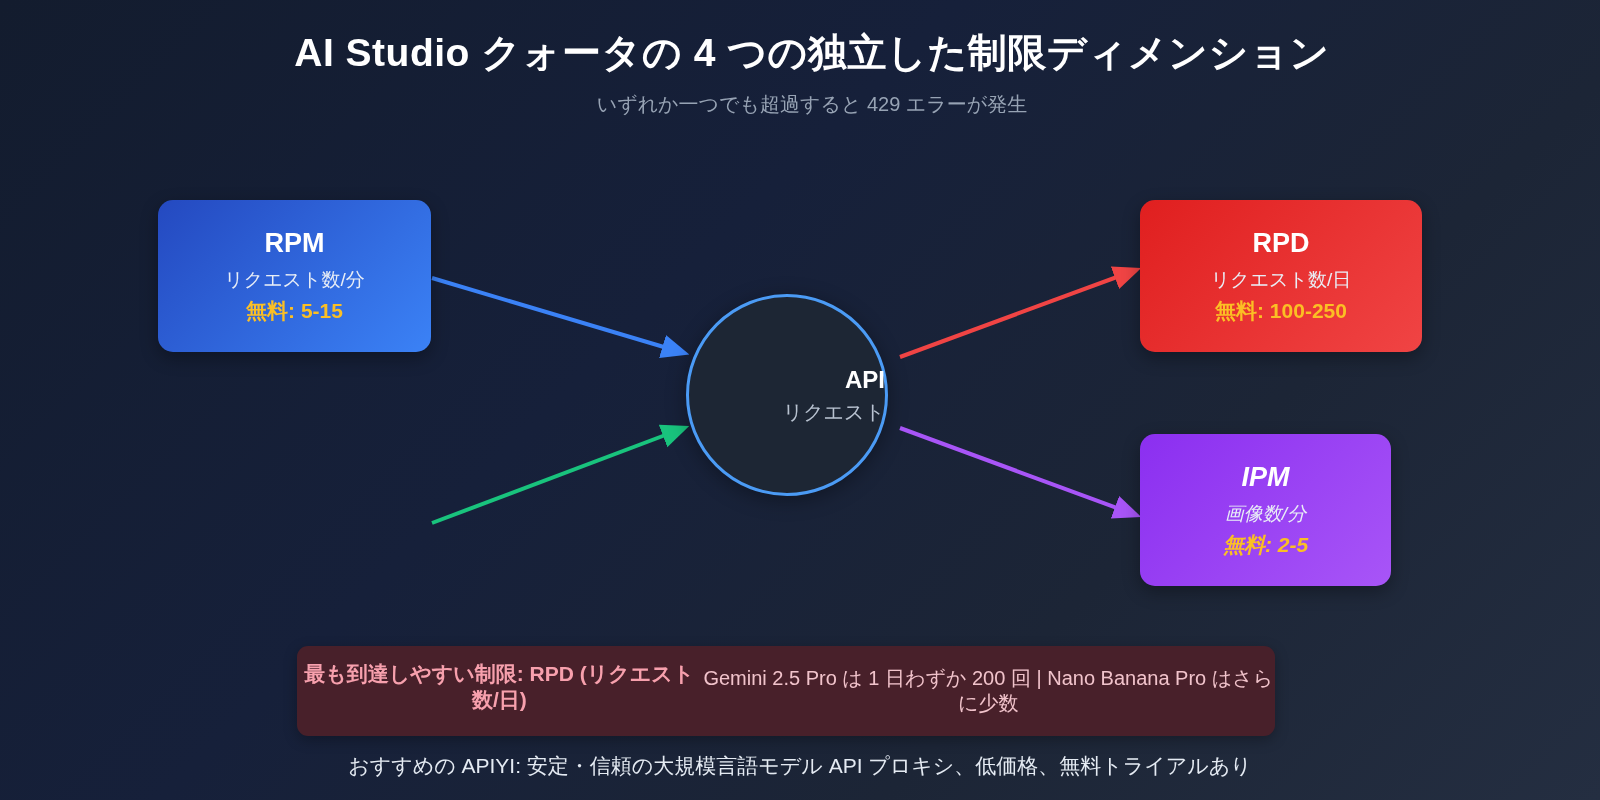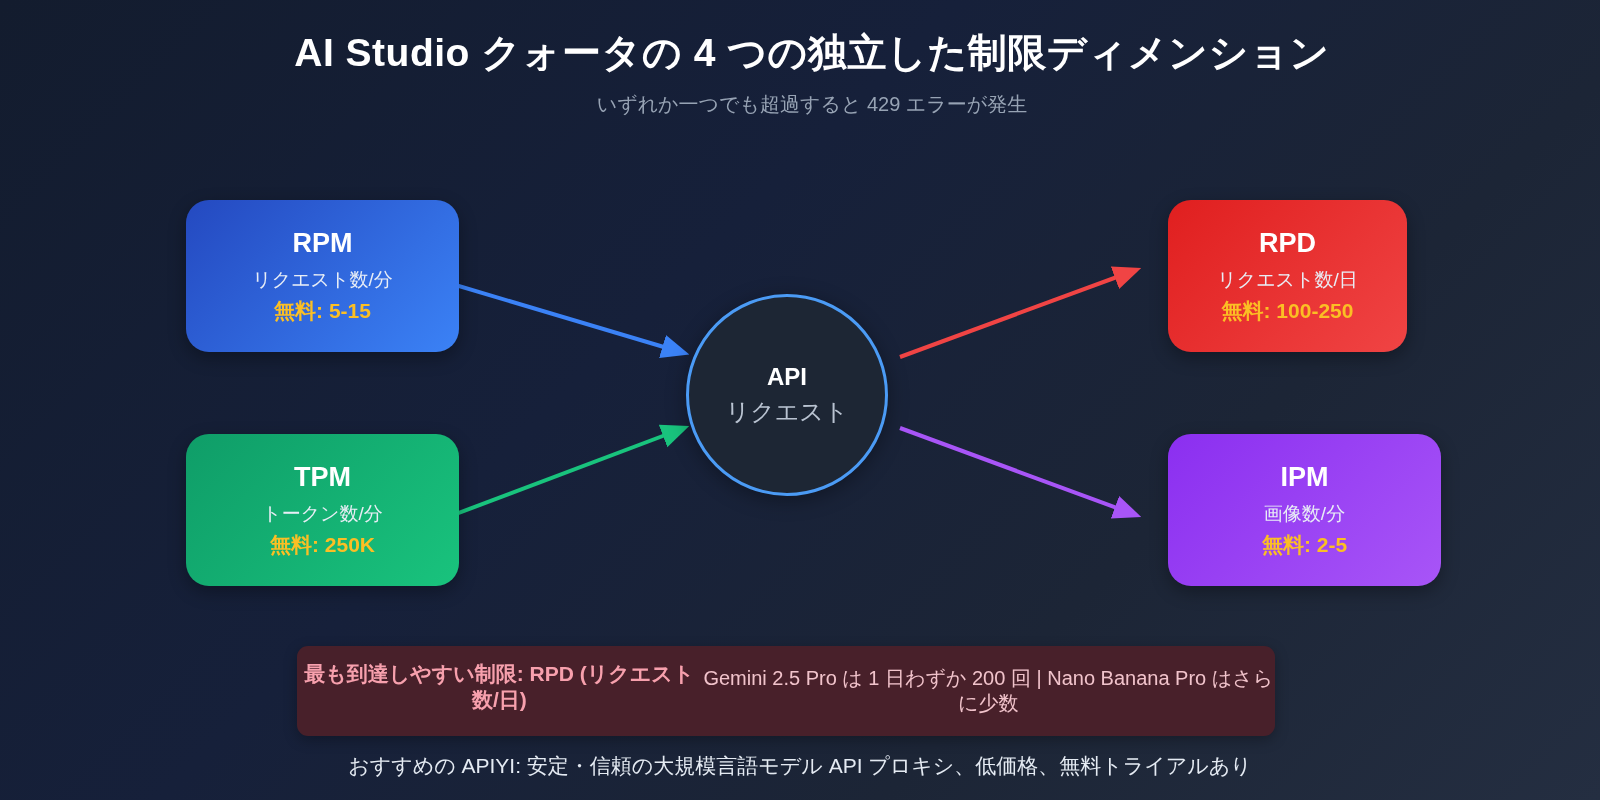--- a/index.html
+++ b/index.html
@@ -52,29 +52,28 @@
     position: absolute;
     left: 0; top: 0;
     width: 1600px;
     height: 800px;
     pointer-events: none;
   }
 
   
   .node-box {
     position: absolute;
-    border-radius: 23px;
+    border-radius: 15px;
     box-sizing: border-box;
     display: flex;
     flex-direction: column;
     align-items: center;
     justify-content: center;
     text-align: center;
     box-shadow: 0 6px 18px rgba(0,0,0,0.32);
-    margin-left: 28px;
   }
   .node-title {
     font-size: 27px;
     font-weight: bold;
     color: #ffffff;
     line-height: 1.15;
     margin-bottom: 9px;
   }
   .node-desc {
     font-size: 19px;
@@ -91,54 +90,55 @@
 
   #box-rpm {
     left: 158px; top: 200px; width: 273px; height: 152px;
     background: linear-gradient(135deg, #2449c0 0%, #3b82f6 100%);
   }
   #box-tpm {
     left: 158px; top: 434px; width: 273px; height: 152px;
     background: linear-gradient(135deg, #0f9d68 0%, #19c37d 100%);
   }
   #box-rpd {
-    left: 1140px; top: 200px; width: 239px; height: 152px;
+    left: 1140px; top: 200px; width: 282px; height: 152px;
     background: linear-gradient(135deg, #e01f1f 0%, #f04444 100%);
   }
   #box-ipm {
-    left: 1140px; top: 434px; width: 273px; height: 152px;
+    left: 1140px; top: 434px; width: 251px; height: 152px;
     background: linear-gradient(135deg, #8b2ff0 0%, #a855f7 100%);
+    font-style: italic;
   }
 
   
   #hub {
     position: absolute;
     left: 686px;
     top: 294px;
     width: 196px;
     height: 196px;
     border-radius: 50%;
     background: #1d2634;
     border: 3px solid #4b9bf5;
     display: flex;
     flex-direction: column;
-    align-items: center;
+    align-items: flex-end;
     justify-content: center;
     text-align: center;
     box-shadow: 0 4px 20px rgba(0,0,0,0.35);
   }
   .hub-title {
     font-size: 24px;
     font-weight: bold;
     color: #ffffff;
     line-height: 1.2;
     margin-bottom: 6px;
   }
   .hub-sub {
-    font-size: 24px;
+    font-size: 20px;
     color: #b9c3d1;
     line-height: 1.2;
   }
 
   
   #callout {
     position: absolute;
     left: 297px;
     top: 646px;
     width: 978px;
@@ -209,25 +209,20 @@
 
     <line x1="900" y1="428" x2="1136" y2="515" stroke="#a855f7" stroke-width="4" marker-end="url(#arrow-purple)"></line>
   </svg>
 
   <div class="node-box" id="box-rpm">
     <div class="node-title">RPM</div>
     <div class="node-desc">リクエスト数/分</div>
     <div class="node-free" style="color:#fbbf24">無料: 5-15</div>
   </div>
 
-  <div class="node-box" id="box-tpm">
-    <div class="node-title">TPM</div>
-    <div class="node-desc">トークン数/分</div>
-    <div class="node-free" style="color:#fbbf24">無料: 250K</div>
-  </div>
 
   <div class="node-box" id="box-rpd">
     <div class="node-title">RPD</div>
     <div class="node-desc">リクエスト数/日</div>
     <div class="node-free" style="color:#fbbf24">無料: 100-250</div>
   </div>
 
   <div class="node-box" id="box-ipm">
     <div class="node-title">IPM</div>
     <div class="node-desc">画像数/分</div>

